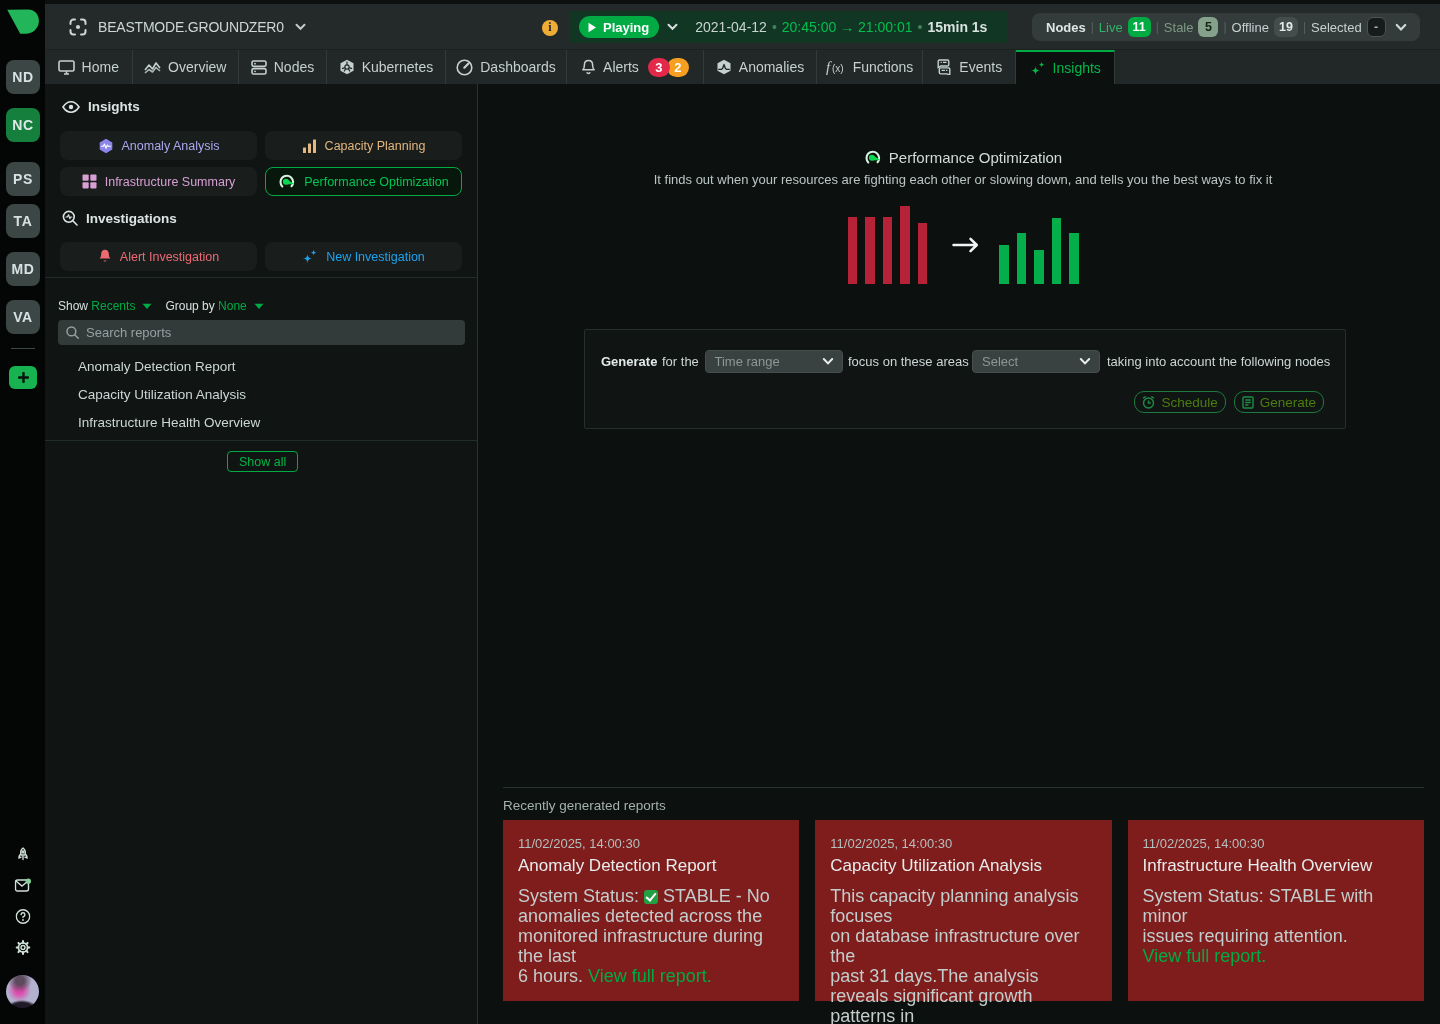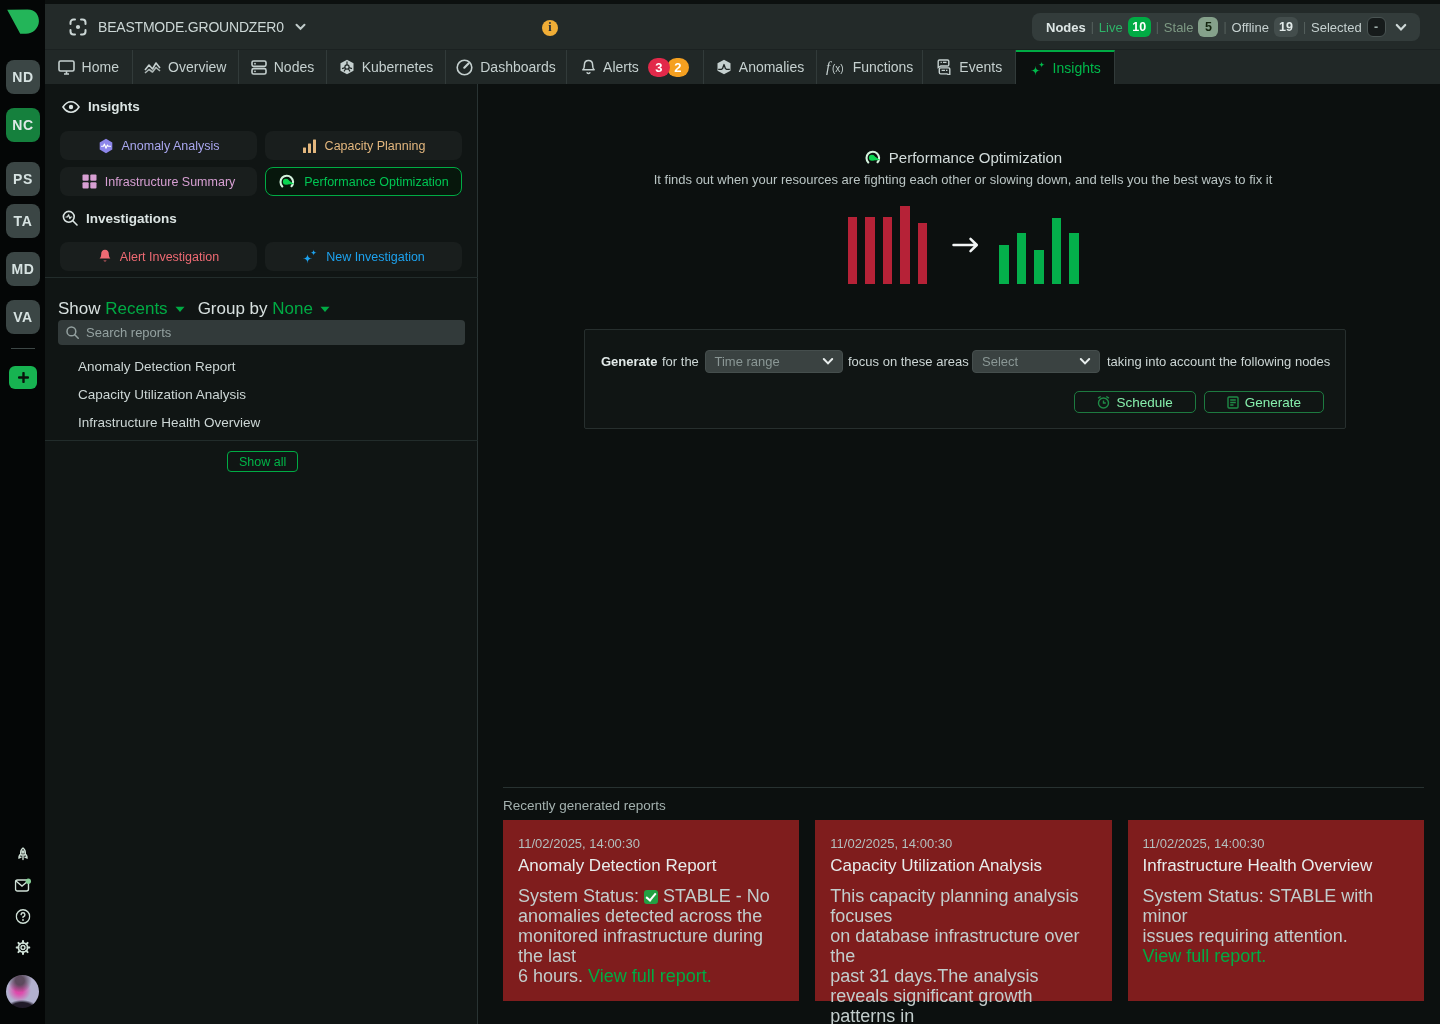--- a/index.html
+++ b/index.html
@@ -56,21 +56,21 @@
   .invest-h { position:absolute; left:17px; top:126px; }
   .pbtn { position:absolute; height:29px; border-radius:8px; background:#191e1d; display:flex; align-items:center; justify-content:center; gap:8px; font-size:12.5px; }
   .pbtn svg { flex:none; }
   .pb1 { left:15px; top:47px; width:197px; color:#a9a7ef; }
   .pb2 { left:220px; top:47px; width:197px; color:#e3b77e; }
   .pb3 { left:15px; top:83px; width:197px; color:#d79fd3; }
   .pb4 { left:220px; top:83px; width:197px; color:#00c653; background:#07170c; border:1px solid #00ab44; }
   .pb5 { left:15px; top:158px; width:197px; color:#ee6a73; }
   .pb6 { left:220px; top:158px; width:197px; color:#1da2ee; }
   .p-div1 { position:absolute; left:0; top:193px; width:433px; height:1px; background:#222c2b; }
-  .showrow { position:absolute; left:13px; top:215px; display:flex; align-items:center; font-size:17px; color:#d7e0df; }
+  .showrow { position:absolute; left:13px; top:215px; display:flex; align-items:center; font-size:12px; color:#d7e0df; }
   .showrow .grn { color:#00ab44; }
   .showrow svg { margin:0 0 0 7px; }
   .search { position:absolute; left:13px; top:236px; width:407px; height:25px; background:rgba(73,84,83,.6); border-radius:4px; display:flex; align-items:center; color:#94a1a0; font-size:13px; gap:7px; padding:0 8px; }
   .rlist { position:absolute; left:33px; top:269px; font-size:13.5px; color:#ccd6d5; line-height:28px; }
   .p-div2 { position:absolute; left:0; top:356px; width:433px; height:1px; background:#222c2b; }
   .showall { position:absolute; left:182px; top:367px; height:21px; padding:0 11px; border:1px solid #00ab44; border-radius:4px; color:#00b447; font-size:12.5px; display:flex; align-items:center; background:transparent; }
   
   .hero { position:absolute; left:0; top:0; width:100%; text-align:center; padding-left:8px; }
   .h-title { margin-top:65px; font-size:15px; color:#d2dbda; display:flex; align-items:center; justify-content:center; gap:7px; }
   .h-sub { margin-top:6px; font-size:13px; color:#bac5c4; }
@@ -82,21 +82,21 @@
   .bars .arrow { align-self:center; margin:0 20px 0 25px; }
   .genbox { position:absolute; left:106px; top:245px; width:762px; height:100px; background:#101514; border:1px solid #272f2e; border-radius:2px; }
   .genrow { position:absolute; left:0; top:0; width:100%; height:100%; font-size:13px; color:#ccd6d5; }
   .genrow > * { position:absolute; white-space:nowrap; }
   .genrow b { color:#e2eae9; top:24px; }
   .genrow .gt { top:24px; }
   .fsel { height:23px; background:#3a4241; border:1px solid #454e4d; border-radius:4px; display:flex; align-items:center; justify-content:space-between; color:#8a9795; font-size:13px; padding:0 8px 0 9px; top:20px; }
   .f1 { left:119.5px; width:138.5px; }
   .f2 { left:387px; width:128px; }
   .gbtns { position:absolute; right:21px; top:61px; display:flex; gap:8px; }
-  .gbtn { height:22px; border:1px solid #1d7a40; border-radius:5px; color:#86efac; font-size:13.5px; display:flex; align-items:center; gap:6px; padding:0 22px; }
+  .gbtn { height:22px; border:1px solid #1d7a40; border-radius:10px; color:#4d7c0f; font-size:13.5px; display:flex; align-items:center; gap:6px; padding:0 7px; }
   .reports { position:absolute; left:25px; top:703px; width:921px; border-top:1px solid #283231; }
   .rep-label { margin-top:10px; font-size:13.5px; color:#a4b1af; }
   .cards { margin-top:7px; display:flex; gap:16px; }
   .card { width:296.3px; height:181px; background:#7f1d1d; padding:16px 15px; }
   .c-date { font-size:13px; color:#b4bfbe; }
   .c-title { margin-top:5px; font-size:17px; color:#e7ecec; }
   .c-body { margin-top:10px; font-size:18px; line-height:20px; color:#c2cdcc; }
   .c-body .link { color:#00ab44; }
   .chk { display:inline-block; width:14px; height:14px; background:#23a043; border-radius:3px; position:relative; vertical-align:-2px; }
   .chk:after { content:""; position:absolute; left:4px; top:1.2px; width:4px; height:8px; border:solid #fff; border-width:0 2px 2px 0; transform:rotate(40deg); }
@@ -110,25 +110,37 @@
       <path d="M13 2.5 H14.5 A3 3 0 0 1 17.5 5.5 V7"></path>
       <path d="M7 17.5 H5.5 A3 3 0 0 1 2.5 14.5 V13"></path>
       <path d="M13 17.5 H14.5 A3 3 0 0 0 17.5 14.5 V13"></path>
       <circle cx="10" cy="10" r="2.1" fill="#cbd6d5" stroke="none"></circle>
     </svg>
     <div class="space-name">BEASTMODE.GROUNDZER0</div>
     <svg style="position:absolute;left:250px;top:19px" width="11" height="8" viewBox="0 0 11 8" fill="none" stroke="#c0cbca" stroke-width="2" stroke-linecap="round">
         <path d="M1.5 1.8 L5.5 5.8 L9.5 1.8"></path>
       </svg>
     <div class="warn">i</div>
+    <div class="timebox">
+      <div class="playing">
+        <svg width="10" height="11" viewBox="0 0 10 11" fill="#fff">
+            <path d="M1.5 0.8 L9 5.5 L1.5 10.2 Z"></path>
+          </svg>
+        Playing
+      </div>
+      <svg class="tb-caret" width="11" height="8" viewBox="0 0 11 8" fill="none" stroke="#d7e0df" stroke-width="2" stroke-linecap="round">
+          <path d="M1.5 1.8 L5.5 5.8 L9.5 1.8"></path>
+        </svg>
+      <div class="tb-text">2021-04-12<span class="dot">•</span><span class="grn">20:45:00 → 21:00:01</span><span class="dot">•</span><span class="dur">15min 1s</span></div>
+    </div>
     <div class="nodesbox">
       <b class="t">Nodes</b>
         <span class="sep">|</span>
         <span class="lbl-live">Live</span>
-        <span class="badge b-live">10</span>
+        <span class="badge b-live">11</span>
         <span class="sep">|</span>
         <span class="lbl-stale">Stale</span>
         <span class="badge b-stale">5</span>
         <span class="sep">|</span>
         <span>Offline</span>
         <span class="badge b-off">19</span>
         <span class="sep">|</span>
         <span>Selected</span>
         <span class="badge b-sel">-</span>
       <svg style="margin-left:9px" width="12" height="9" viewBox="0 0 12 9" fill="none" stroke="#cfd9d8" stroke-width="2.2" stroke-linecap="round">

